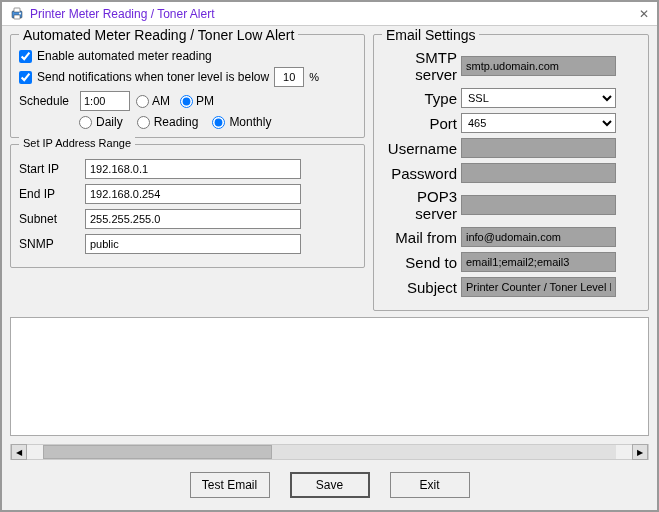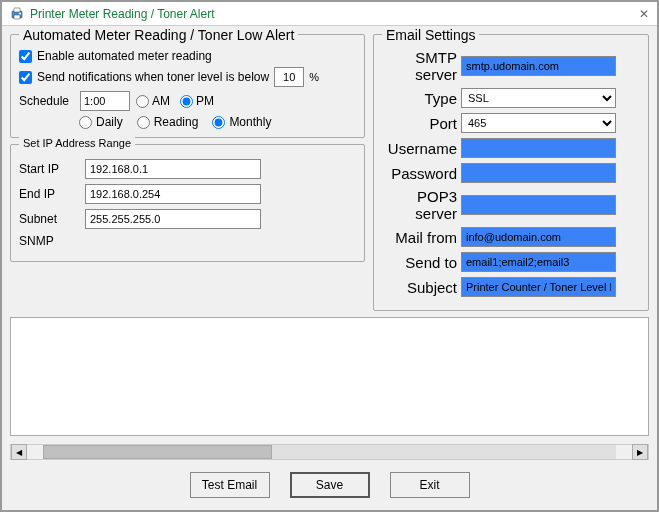--- a/index.html
+++ b/index.html
@@ -32,21 +32,21 @@
       display: flex;
       align-items: center;
       gap: 6px;
     }
     .title-icon {
       width: 14px;
       height: 14px;
     }
     .title-text {
       font-size: 12px;
-      color: #15803d;
+      color: #6d28d9;
     }
     .title-close {
       font-size: 12px;
       cursor: pointer;
       color: #666;
     }
     .window-content {
       flex: 1;
       padding: 8px;
       display: flex;
@@ -149,21 +149,21 @@
       display: flex;
       align-items: center;
       margin-bottom: 5px;
       gap: 6px;
     }
     .ip-label {
       width: 60px;
       font-size: 12px;
     }
     .ip-input {
-      width: 176px;
+      width: 216px;
       height: 20px;
       border: 1px solid #888;
       padding: 1px 4px;
       font-size: 11px;
       background: #fff;
     }
     
     .email-row {
       display: flex;
       align-items: center;
@@ -174,21 +174,21 @@
       width: 75px;
       font-size: 15px;
       text-align: right;
     }
     .email-input {
       width: 155px;
       height: 20px;
       border: 1px solid #888;
       padding: 1px 4px;
       font-size: 11px;
-      background: #3b82f6;
+      background: #a3a3a3;
     }
     .email-select {
       width: 155px;
       height: 20px;
       border: 1px solid #888;
       padding: 0 2px;
       font-size: 11px;
       background: #fff;
     }
     .preview-area {
@@ -339,20 +339,21 @@
           <div class="ip-row">
             <span class="ip-label">End IP</span>
             <input type="text" class="ip-input" value="192.168.0.254" style="">
           </div>
           <div class="ip-row">
             <span class="ip-label">Subnet</span>
             <input type="text" class="ip-input" value="255.255.255.0" style="">
           </div>
           <div class="ip-row">
             <span class="ip-label">SNMP</span>
+            <input type="text" class="ip-input" value="public" style="">
           </div>
         </div>
       </div>
 
       <div class="right-panel">
         <div class="group-box" style="height:100%;">
           <span class="group-box-title">Email Settings</span>
 
           <div class="email-row">
             <span class="email-label">SMTP server</span>

